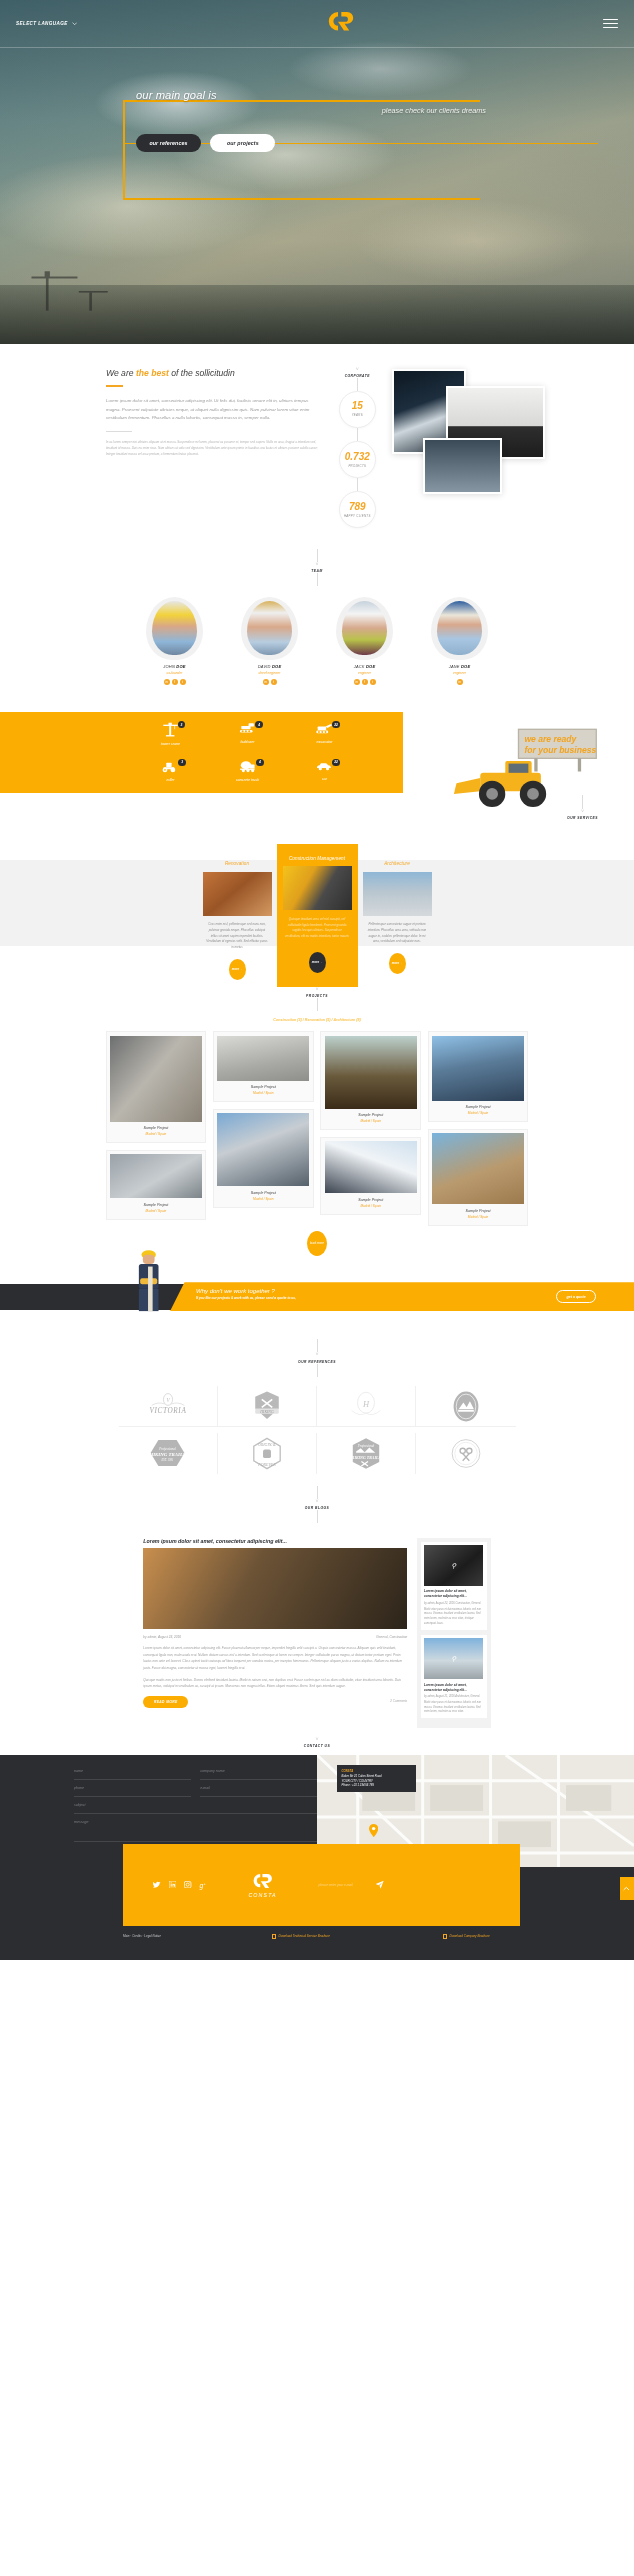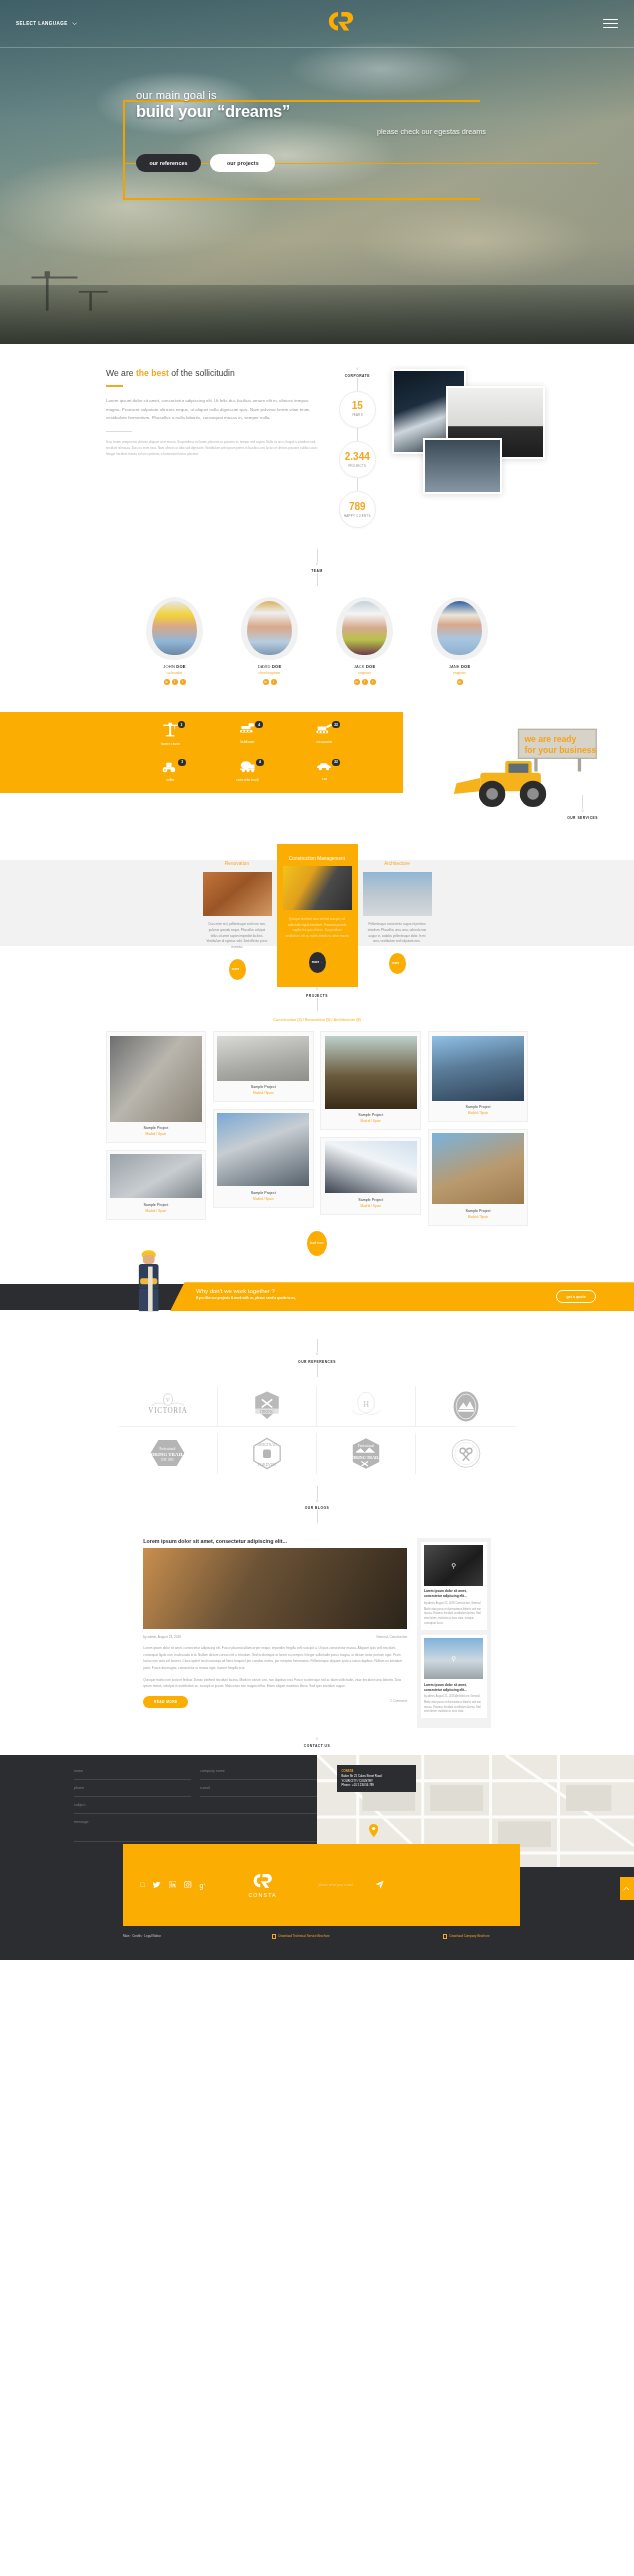--- a/index.html
+++ b/index.html
@@ -3,21 +3,21 @@
 <meta charset="utf-8">
 <style>
   * { box-sizing: border-box; margin: 0; padding: 0; }
   body {
     width: 634px;
     font-family: "Liberation Sans", sans-serif;
     background: #ffffff;
     color: #3a3a3a;
     overflow-x: hidden;
   }
-  .page { width: 634px; position: relative; }
+  .page { width: 634px; position: relative; font-style: italic; }
 
   
   .hero {
     position: relative;
     height: 344px;
     background:
       linear-gradient(180deg, rgba(40,70,80,.55) 0%, rgba(60,90,95,.25) 35%, rgba(120,120,100,.25) 70%, rgba(90,95,85,.5) 100%),
       linear-gradient(160deg, #5d7f84 0%, #7d9a95 30%, #b9b79a 60%, #8d9486 100%);
     overflow: hidden;
   }
@@ -329,22 +329,21 @@
         <span></span>
         <span></span>
         <span></span>
       </div>
     </div>
 
     <div class="hero-inner">
       <div class="hero-frame"></div>
       <div class="hero-copy">
         <div class="hero-small">our main goal is</div>
-        <div class="hero-big">build your “dreams”</div>
-        <div class="hero-sub">please check our egestas dreams</div>
+        <div class="hero-sub">please check our clients dreams</div>
       </div>
       <div class="hero-btns">
         <div class="btn-dark">our references</div>
         <div class="btn-light">our projects</div>
       </div>
     </div>
   </section>
 
   <section class="sec-about">
     <div class="about-left">
@@ -360,21 +359,21 @@
     <div class="stats-rail">
       <div class="rail-chev">˅</div>
       <div class="rail-label">CORPORATE</div>
       <div class="rail-line"></div>
       <div class="stat-c">
         <div class="stat-n">15</div>
         <div class="stat-t">YEARS</div>
       </div>
       <div class="rail-line"></div>
       <div class="stat-c">
-        <div class="stat-n">2.344</div>
+        <div class="stat-n">0.732</div>
         <div class="stat-t">PROJECTS</div>
       </div>
       <div class="rail-line"></div>
       <div class="stat-c">
         <div class="stat-n">789</div>
         <div class="stat-t">HAPPY CLIENTS</div>
       </div>
     </div>
 
     <div class="about-imgs">

